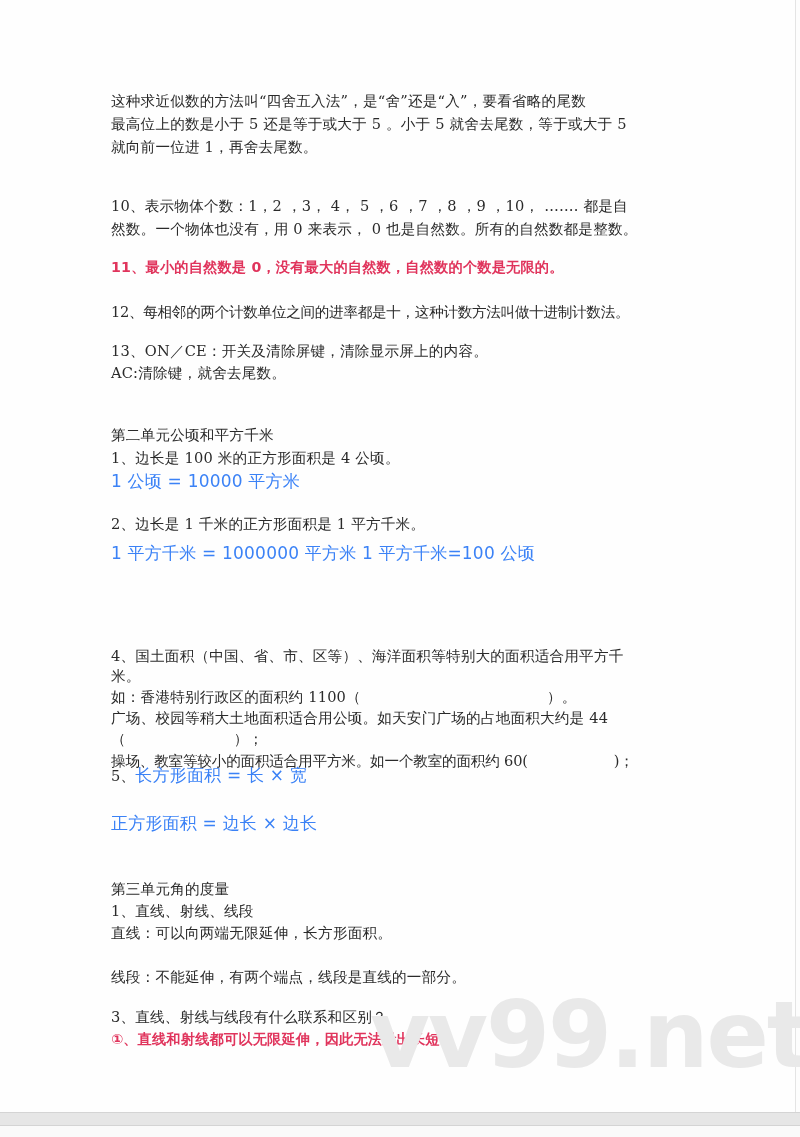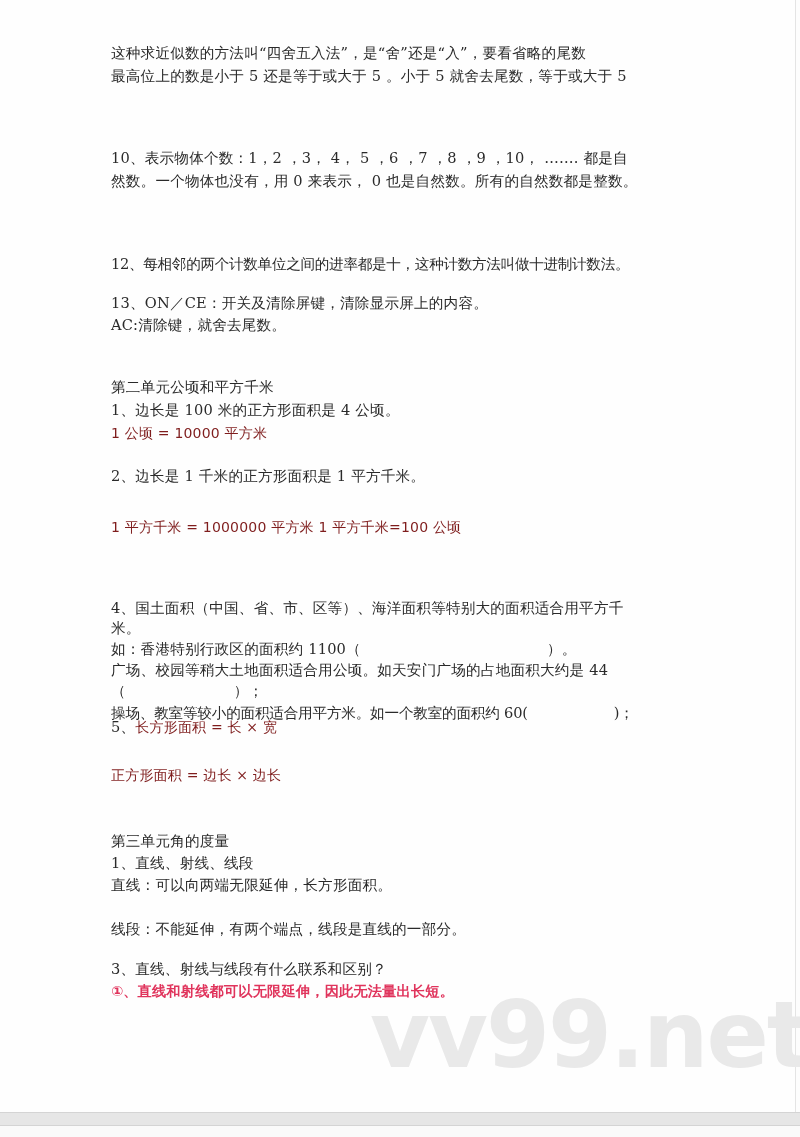--- a/index.html
+++ b/index.html
@@ -11,53 +11,55 @@
     position: absolute; left: 0; top: 0; width: 795px; height: 1113px; background: #fefefe;
     border-right: 1px solid #e4e4e4;
   }
   .bottom-bar {
     position: absolute; left: 0; top: 1112px; width: 800px; height: 12px;
     background: #e6e6e6; border-top: 1px solid #d4d4d4; border-bottom: 1px solid #d4d4d4;
   }
   .bottom-rest { position: absolute; left: 0; top: 1126px; width: 800px; height: 11px; background: #fafafa; }
   .line {
     position: absolute; left: 111px; font-size: 14.6px; color: #2a2a2a; white-space: nowrap;
-    letter-spacing: 0.2px; line-height: 20px;
+    letter-spacing: 0.2px; line-height: 20px; margin-top: 48px;
   }
   .red { color: #e0345c; font-family: "DejaVu Sans", "Liberation Sans", sans-serif; font-weight: bold; font-size: 14.2px; }
-  .red-light { color: #7f1d1d; font-family: "DejaVu Sans", "Liberation Sans", sans-serif; font-size: 14px; }
+  .red-light { color: #3b82f6; font-family: "DejaVu Sans", "Liberation Sans", sans-serif; font-size: 17px; }
   .watermark {
     position: absolute; left: 370px; top: 990px; font-family: "DejaVu Sans", "Liberation Sans", sans-serif;
     font-weight: bold; font-size: 92px; color: #e9e9e9; letter-spacing: -2px; line-height: 92px;
   }
   .blank { display: inline-block; }
 </style>
 </head>
 <body>
 
 <div class="page">
 
   <div class="line" style="top:43px">这种求近似数的方法叫“四舍五入法”，是“舍”还是“入”，要看省略的尾数</div>
   <div class="line" style="top:66px">最高位上的数是小于 5  还是等于或大于 5  。小于 5 就舍去尾数，等于或大于 5</div>
+  <div class="line" style="top:89px">就向前一位进 1，再舍去尾数。</div>
 
   <div class="line" style="top:148px">10、表示物体个数：1，2 ，3，  4，  5 ，6 ，7 ，8 ，9 ，10，  ……. 都是自</div>
   <div class="line" style="top:171px">然数。一个物体也没有，用 0 来表示，  0 也是自然数。所有的自然数都是整数。</div>
 
+  <div class="line red" style="top:209px">11、最小的自然数是 0，没有最大的自然数，自然数的个数是无限的。</div>
 
   <div class="line" style="top:254px; letter-spacing:-0.3px">12、每相邻的两个计数单位之间的进率都是十，这种计数方法叫做十进制计数法。</div>
 
   <div class="line" style="top:293px">13、ON／CE：开关及清除屏键，清除显示屏上的内容。</div>
   <div class="line" style="top:315px">AC:清除键，就舍去尾数。</div>
 
   <div class="line" style="top:377px">第二单元公顷和平方千米</div>
   <div class="line" style="top:400px">1、边长是 100 米的正方形面积是 4 公顷。</div>
   <div class="line red-light" style="top:423px">1 公顷 = 10000 平方米</div>
 
   <div class="line" style="top:466px">2、边长是 1 千米的正方形面积是 1 平方千米。</div>
-  <div class="line red-light" style="top:517px">1 平方千米 = 1000000 平方米 1 平方千米=100 公顷</div>
+  <div class="line red-light" style="top:495px">1 平方千米 = 1000000 平方米 1 平方千米=100 公顷</div>
 
 
   <div class="line" style="top:598px">4、国土面积（中国、省、市、区等）、海洋面积等特别大的面积适合用平方千</div>
   <div class="line" style="top:618px">米。</div>
 
   <div class="line" style="top:639px">
     <span>如：香港特别行政区的面积约 1100（</span><span class="blank" style="width:186px"></span><span>）。</span>
   </div>
 
   <div class="line" style="top:660px">广场、校园等稍大土地面积适合用公顷。如天安门广场的占地面积大约是 44</div>

